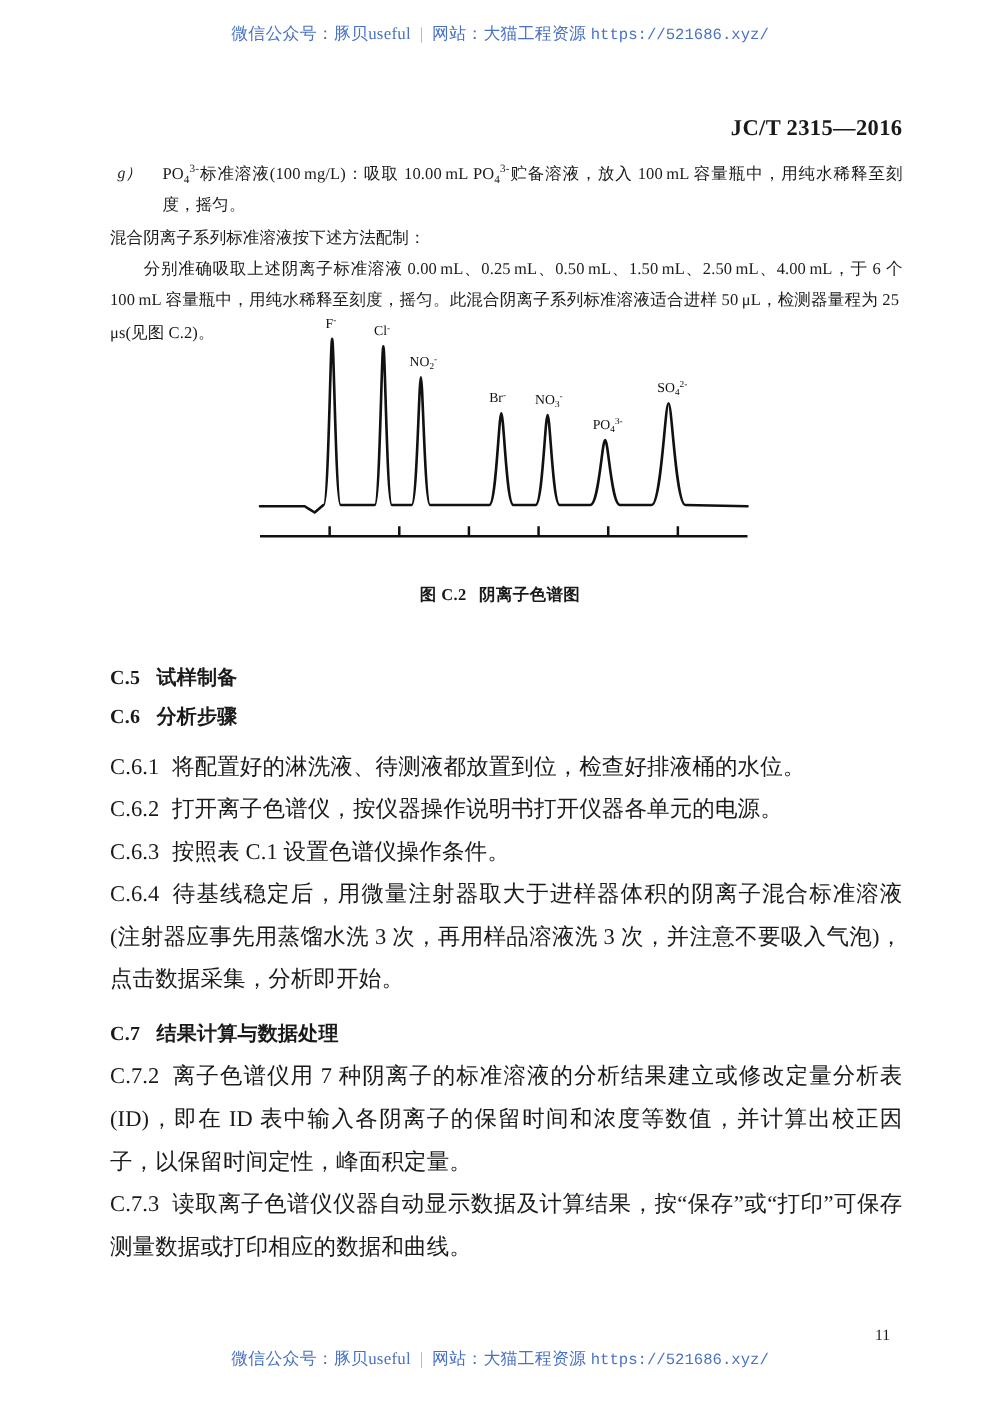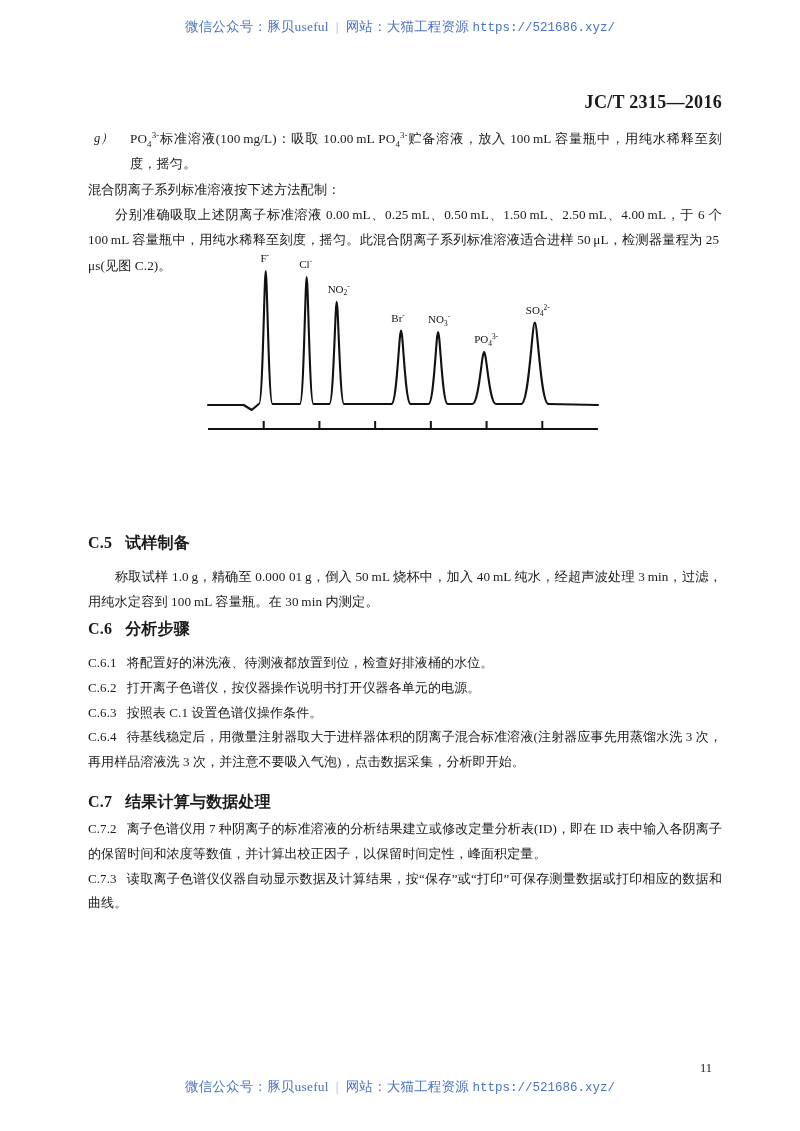--- a/index.html
+++ b/index.html
@@ -100,21 +100,21 @@
   .sec-head {
     font-size: 16px;
     font-weight: bold;
     font-family: "Liberation Sans", sans-serif;
     margin: 0;
     letter-spacing: 0.2px;
   }
   .sec-head .num { margin-right: 13px; font-family: "Liberation Serif", serif; }
 
   .clause {
-    font-size: 13px;
+    font-size: 18px;
     line-height: 1.9;
     margin: 0;
     text-align: justify;
     text-justify: inter-ideograph;
   }
   .clause .num {
     font-family: "Liberation Serif", serif;
     margin-right: 10px;
   }
 
@@ -170,21 +170,20 @@
     </p>
 
     <p class="ind0">混合阴离子系列标准溶液按下述方法配制：</p>
     <p class="ind2">分别准确吸取上述阴离子标准溶液 0.00 mL、0.25 mL、0.50 mL、1.50 mL、2.50 mL、4.00 mL，于 6 个 100 mL 容量瓶中，用纯水稀释至刻度，摇匀。此混合阴离子系列标准溶液适合进样 50 μL，检测器量程为 25 μs(见图 C.2)。</p>
 
     <div style="height:248px"></div>
 
     <p class="sec-head" style="margin-top:2px">
       <span class="num">C.5</span><span>试样制备</span>
     </p>
-    <p class="ind2" style="margin-top:5px">称取试样 1.0 g，精确至 0.000 01 g，倒入 50 mL 烧杯中，加入 40 mL 纯水，经超声波处理 3 min，过滤，用纯水定容到 100 mL 容量瓶。在 30 min 内测定。</p>
 
     <p class="sec-head" style="">
       <span class="num">C.6</span><span>分析步骤</span>
     </p>
     <p class="clause" style="margin-top:6px">
       <span class="num">C.6.1</span><span>将配置好的淋洗液、待测液都放置到位，检查好排液桶的水位。</span>
     </p>
     <p class="clause">
       <span class="num">C.6.2</span><span>打开离子色谱仪，按仪器操作说明书打开仪器各单元的电源。</span>
     </p>
@@ -217,20 +216,23 @@
         <line x1="296.57142857142856" x2="296.57142857142856" y1="168" y2="176" stroke="#111" stroke-width="2"></line>
         <line x1="352.2857142857143" x2="352.2857142857143" y1="168" y2="176" stroke="#111" stroke-width="2"></line>
         <text class="pk-label" x="74.72" y="9" text-anchor="middle"><tspan>F</tspan><tspan class="sm" dy="-3.6">-</tspan></text>
         <text class="pk-label" x="115.67" y="15.030000000000001" text-anchor="middle"><tspan>Cl</tspan><tspan class="sm" dy="-3.6">-</tspan></text>
         <text class="pk-label" x="148.70000000000002" y="39.81999999999999" text-anchor="middle"><tspan>NO</tspan><tspan class="sm" dy="2.6">2</tspan><tspan class="sm" dy="-6.2">-</tspan></text>
         <text class="pk-label" x="208.05" y="68.63" text-anchor="middle"><tspan>Br</tspan><tspan class="sm" dy="-3.6">-</tspan></text>
         <text class="pk-label" x="249.1" y="69.97" text-anchor="middle"><tspan>NO</tspan><tspan class="sm" dy="2.6">3</tspan><tspan class="sm" dy="-6.2">-</tspan></text>
         <text class="pk-label" x="296.12" y="90.07" text-anchor="middle"><tspan>PO</tspan><tspan class="sm" dy="2.6">4</tspan><tspan class="sm" dy="-6.2">3-</tspan></text>
         <text class="pk-label" x="347.82" y="60.59" text-anchor="middle"><tspan>SO</tspan><tspan class="sm" dy="2.6">4</tspan><tspan class="sm" dy="-6.2">2-</tspan></text>
       </svg>
+    <div class="fig-caption">
+      <span class="cnum">图 C.2</span><span>阴离子色谱图</span>
+    </div>
   </div>
 
   <div class="page-num">11</div>
 
   <div class="wm wm-bottom">
     <span>微信公众号：</span><span>豚贝useful</span><span class="sep">|</span><span>网站：</span><span>大猫工程资源</span> <span class="url">https://521686.xyz/</span>
   </div>
 
 </div>
 

